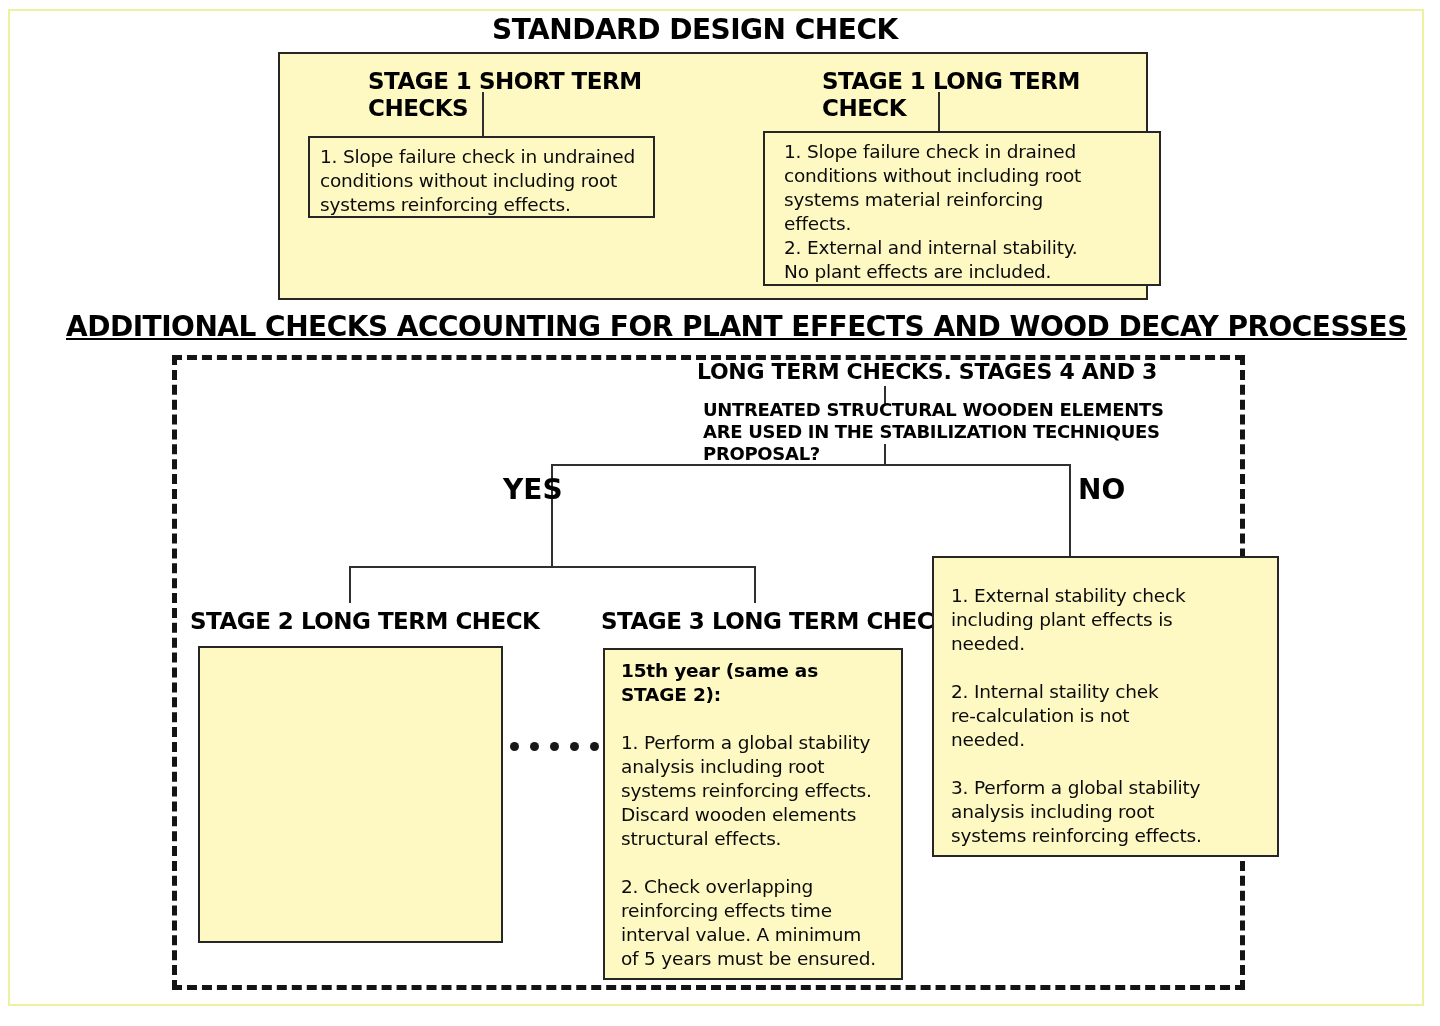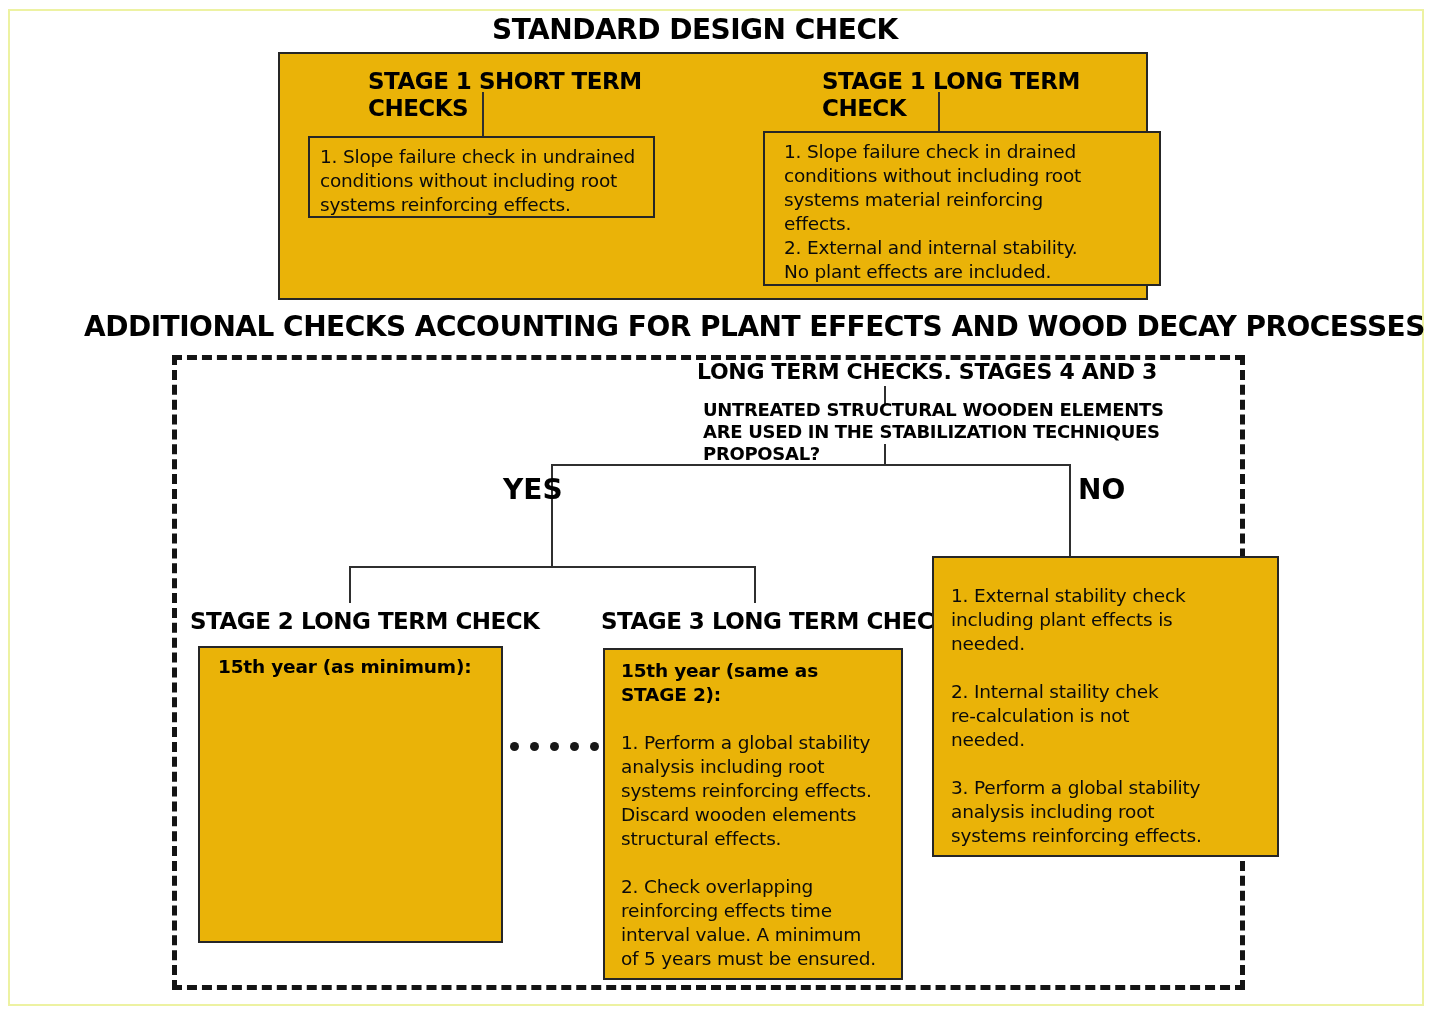--- a/index.html
+++ b/index.html
@@ -6,21 +6,21 @@
   body{
     width:1440px;height:1026px;position:relative;background:#ffffff;
     font-family:"DejaVu Sans","Liberation Sans",sans-serif;color:#000;
     overflow:hidden;
   }
   .abs{position:absolute;}
   .frame{
     position:absolute;left:8px;top:9px;right:16px;bottom:20px;
     border:2px solid #edf2a2;pointer-events:none;
   }
-  .box{position:absolute;border:2px solid #262626;background:#eab308;box-sizing:border-box;}
+  .box{position:absolute;border:2px solid #262626;background:#fef9c3;box-sizing:border-box;}
   .dashed{position:absolute;border:5px dashed #141414;box-sizing:border-box;}
   .line{position:absolute;background:#2f2f2f;}
   .pre{white-space:pre;}
   .title-xl{font-size:28px;font-weight:bold;letter-spacing:-0.5px;white-space:nowrap;}
   .head-lg{font-size:23px;font-weight:bold;letter-spacing:-0.5px;line-height:27px;}
   .head-md{font-size:22px;font-weight:bold;letter-spacing:-0.3px;white-space:nowrap;}
   .head-sm{font-size:18px;font-weight:bold;letter-spacing:-0.3px;line-height:22px;}
   .yn{font-size:28px;font-weight:bold;}
   .body-text{font-size:18.5px;line-height:24px;color:#0b0b0b;letter-spacing:-0.2px;}
   .body-title{font-size:18.5px;line-height:24px;font-weight:bold;color:#000;letter-spacing:-0.2px;}
@@ -51,21 +51,21 @@
 <div class="line" style="left:938px;top:92px;width:2px;height:39px;"></div>
 <div class="box" style="left:763px;top:131px;width:398px;height:155px;padding:7px 6px 6px 19px;">
   <div class="body-text pre">1. Slope failure check in drained
 conditions without including root
 systems material reinforcing
 effects.
 2. External and internal stability.
 No plant effects are included.</div>
 </div>
 
-<div class="abs title-xl" style="left:84px;top:310px;">ADDITIONAL CHECKS ACCOUNTING FOR PLANT EFFECTS AND WOOD DECAY PROCESSES</div>
+<div class="abs title-xl" style="left:66px;top:310px;text-decoration:underline;">ADDITIONAL CHECKS ACCOUNTING FOR PLANT EFFECTS AND WOOD DECAY PROCESSES</div>
 
 <div class="dashed" style="left:172px;top:355px;width:1073px;height:635px;"></div>
 
 <div class="abs head-md" style="left:697px;top:359px;">LONG TERM CHECKS. STAGES 4 AND 3</div>
 <div class="line" style="left:884px;top:386px;width:2px;height:18px;"></div>
 
 <div class="abs head-sm pre" style="left:703px;top:399px;">UNTREATED STRUCTURAL WOODEN ELEMENTS
 ARE USED IN THE STABILIZATION TECHNIQUES
 PROPOSAL?</div>
 <div class="line" style="left:884px;top:444px;width:2px;height:22px;"></div>
@@ -76,21 +76,20 @@
 
 <div class="abs yn" style="left:503px;top:473px;">YES</div>
 <div class="abs yn" style="left:1078px;top:473px;">NO</div>
 
 <div class="line" style="left:349px;top:566px;width:407px;height:2px;"></div>
 <div class="line" style="left:349px;top:566px;width:2px;height:37px;"></div>
 <div class="line" style="left:754px;top:566px;width:2px;height:37px;"></div>
 
 <div class="abs head-lg" style="left:190px;top:608px;white-space:nowrap;">STAGE 2 LONG TERM CHECK</div>
 <div class="box" style="left:198px;top:646px;width:305px;height:297px;padding:7px 6px 6px 18px;">
-  <div class="body-title pre">15th year (as minimum):</div>
 </div>
 
 <div class="dots">
   <div class="dot"></div>
   <div class="dot"></div>
   <div class="dot"></div>
   <div class="dot"></div>
   <div class="dot"></div>
 </div>
 

